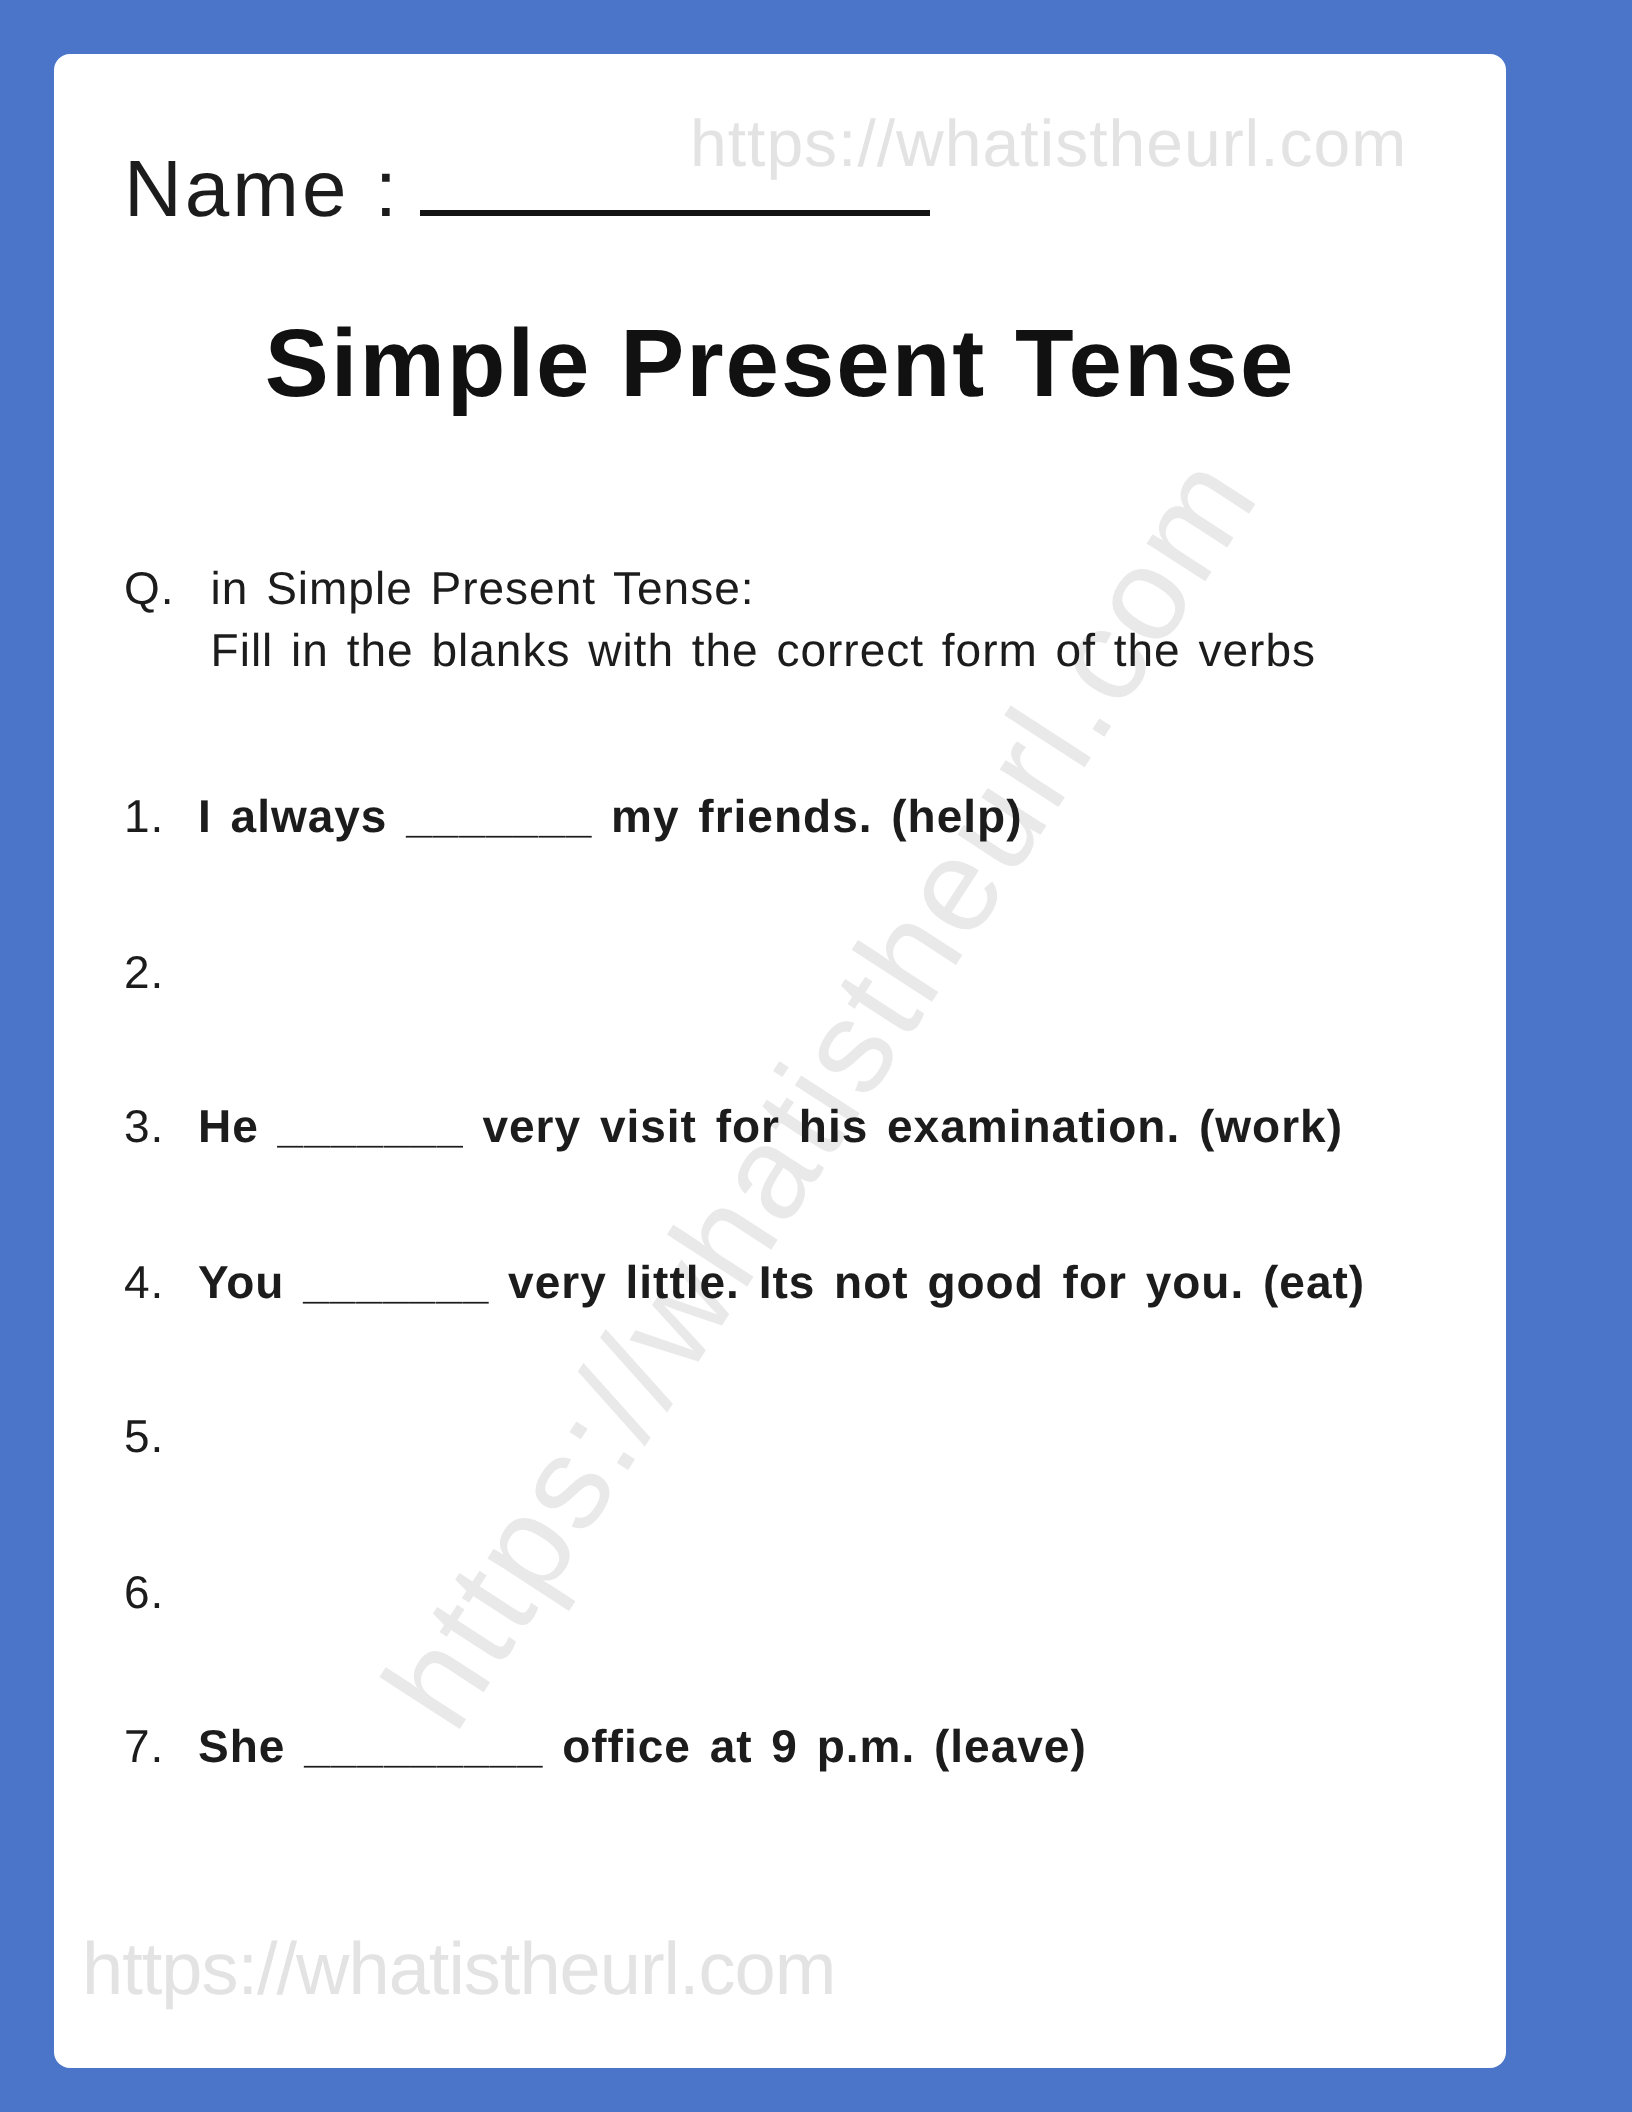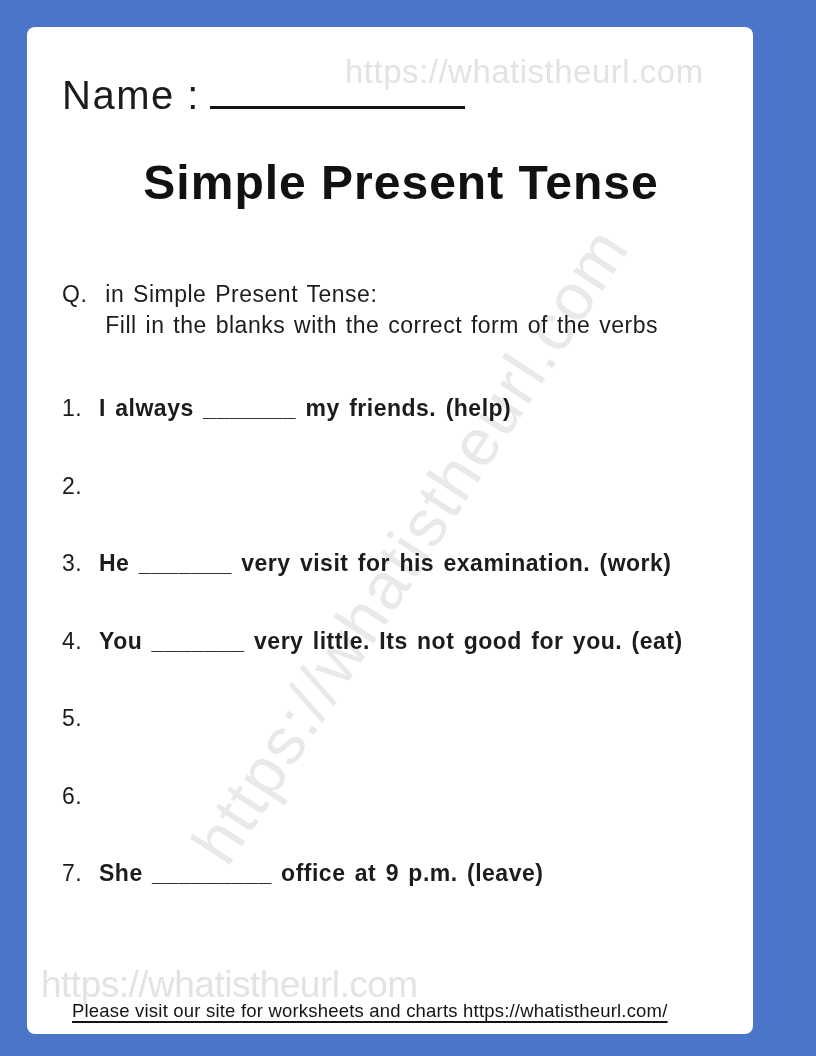--- a/index.html
+++ b/index.html
@@ -68,21 +68,21 @@
   .name-line {
     display: inline-block;
     width: 255px;
     height: 32px;
     margin-left: 10px;
     border-bottom: 3px solid #141414;
   }
   .title {
     position: absolute;
     top: 128px;
-    left: 11px;
+    left: 0;
     width: 100%;
     margin: 0;
     text-align: center;
     font-size: 48px;
     font-weight: bold;
     letter-spacing: 1px;
     color: #111111;
     z-index: 1;
   }
   .instruction {
@@ -187,16 +187,15 @@
       </li>
       <li class="question">
         <span class="q-num">6.</span>
       </li>
       <li class="question">
         <span class="q-num">7.</span>
         <span class="q-body">She _________ office at 9 p.m. (leave)</span>
       </li>
     </ol>
 
-    <div class="footer">Please visit our site for worksheets and charts https://whatistheurl.com/</div>
 
   </div>
 </div>
 
 </body></html>

